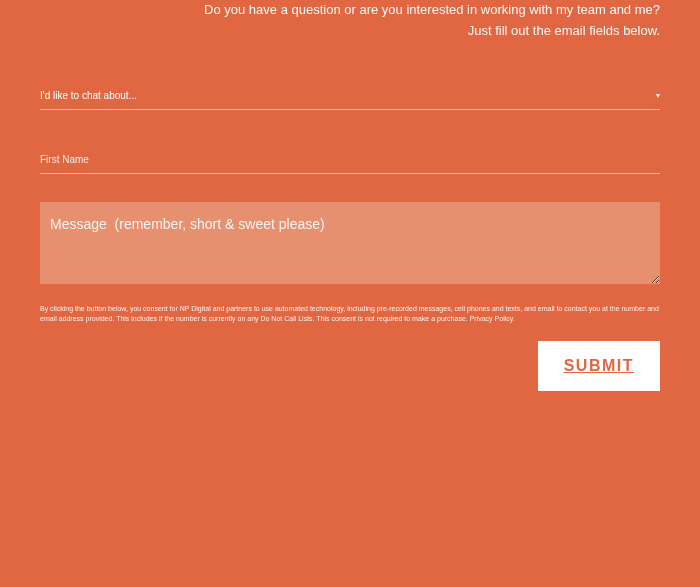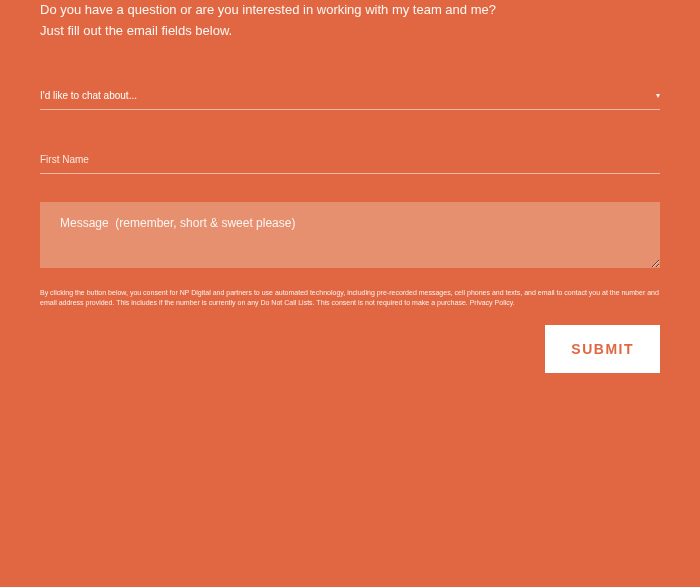--- a/index.html
+++ b/index.html
@@ -16,21 +16,21 @@
     }
     h1 {
       text-align: center;
       font-size: 44px;
       font-weight: 700;
       letter-spacing: 0.5px;
       margin-top: 8px;
       margin-bottom: 20px;
     }
     .subtext {
-      text-align: left;
+      text-align: right;
       font-size: 13px;
       line-height: 1.6;
       margin-bottom: 40px;
       color: rgba(255,255,255,0.95);
     }
     .field {
       position: relative;
       border-bottom: 1px solid rgba(255,255,255,0.55);
       margin-bottom: 28px;
     }
@@ -63,25 +63,25 @@
       gap: 23px;
     }
     .chev {
       font-size: 8px;
       color: rgba(255,255,255,0.9);
     }
     textarea {
       width: 100%;
       background: #e6906f;
       border: none;
-      padding: 14px 20px;
-      font-size: 12px;
+      padding: 14px 10px;
+      font-size: 14px;
       color: #fff;
       resize: vertical;
-      height: 66px;
+      height: 82px;
       outline: none;
       font-family: inherit;
       margin-bottom: 16px;
     }
     textarea::placeholder {
       color: rgba(255,255,255,0.9);
     }
     .disclaimer {
       font-size: 7px;
       line-height: 1.5;
@@ -89,25 +89,26 @@
       margin-bottom: 16px;
     }
     .submit-row {
       display: flex;
       justify-content: flex-end;
     }
     button.submit {
       background: #fff;
       color: #e06741;
       border: none;
-      font-size: 14px;
+      font-size: 16px;
       font-weight: 700;
       letter-spacing: 1.5px;
       padding: 16px 26px;
       cursor: pointer;
+      text-decoration: underline;
     }
   </style>
 </head>
 <body>
 
 <div class="wrap">
   <div class="subtext">
     <div>Do you have a question or are you interested in working with my team and me?</div>
     <div>Just fill out the email fields below.</div>
   </div>

